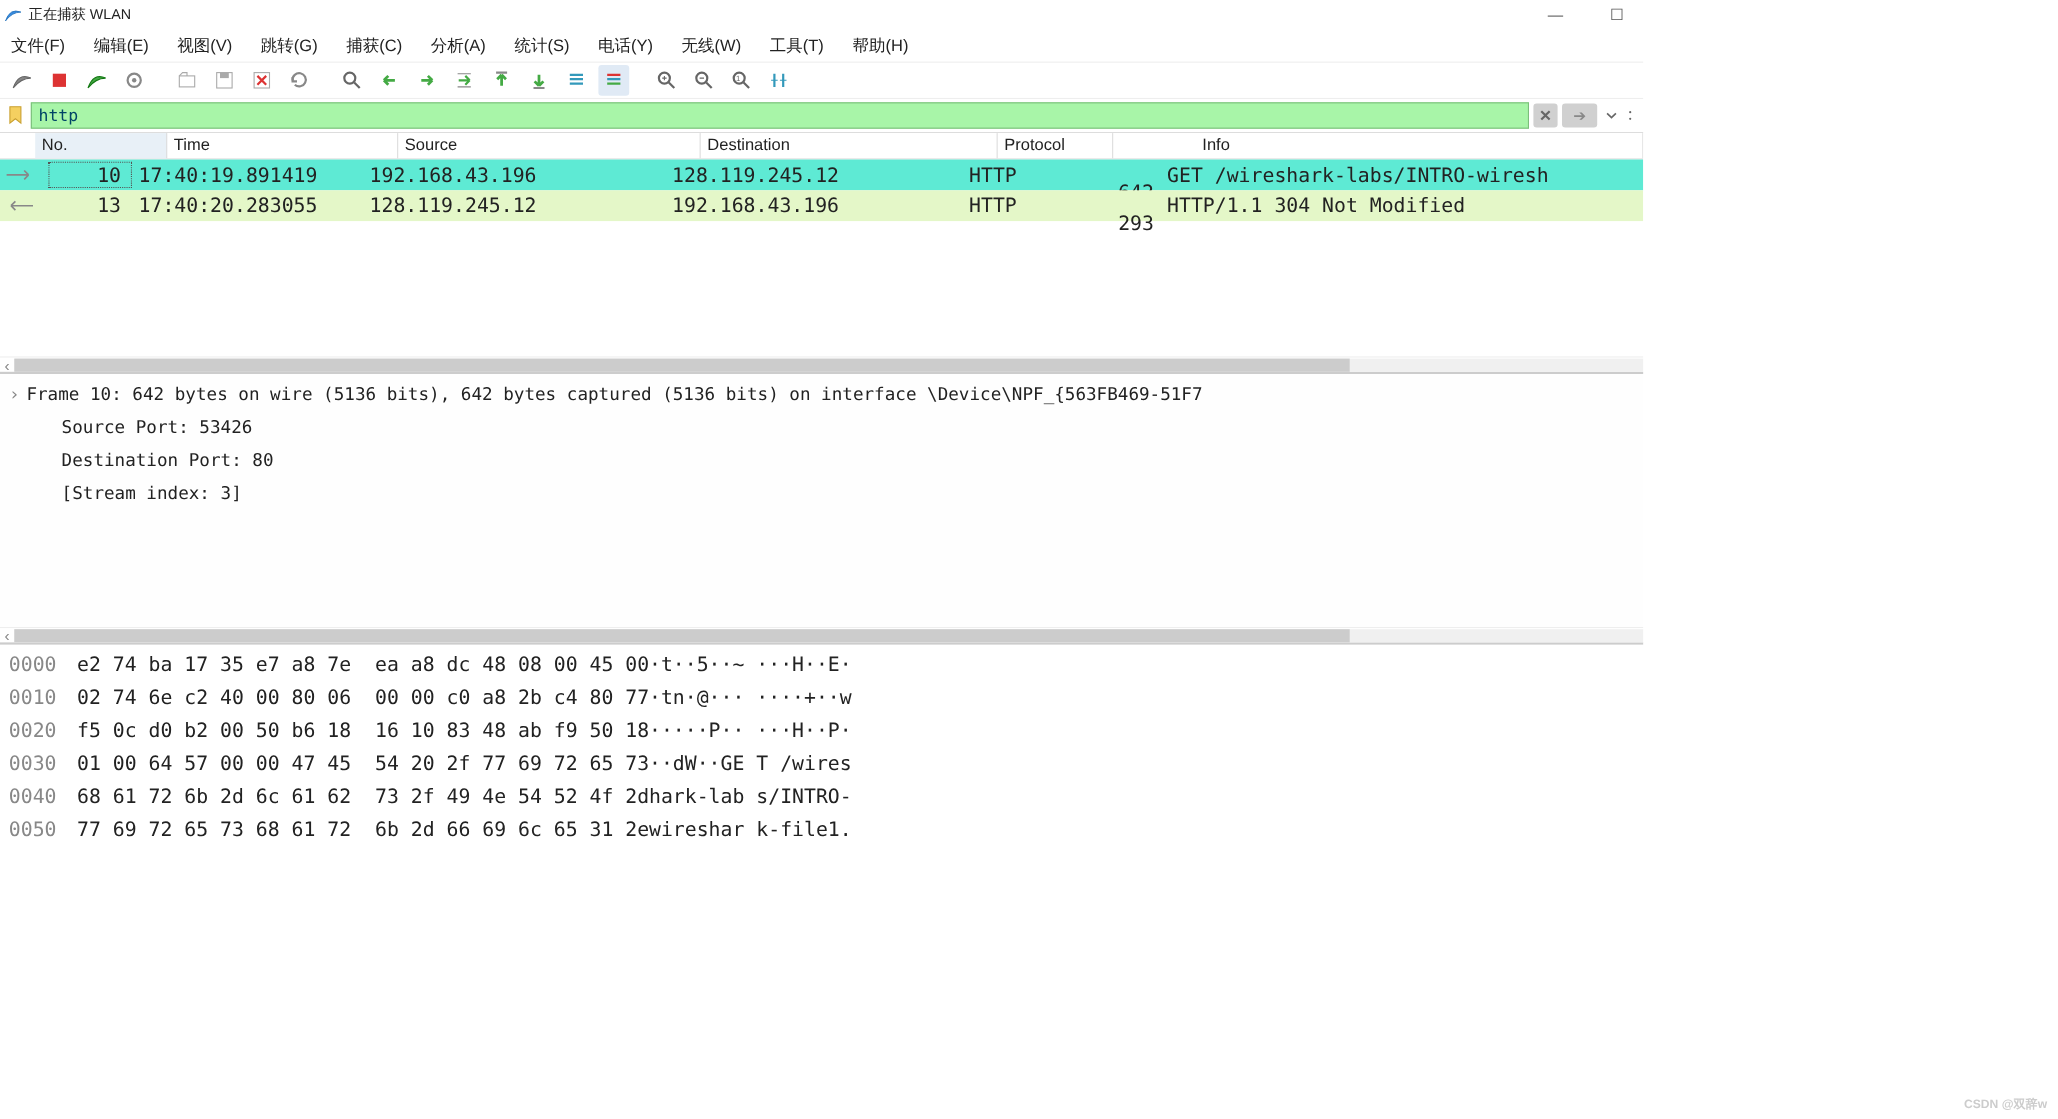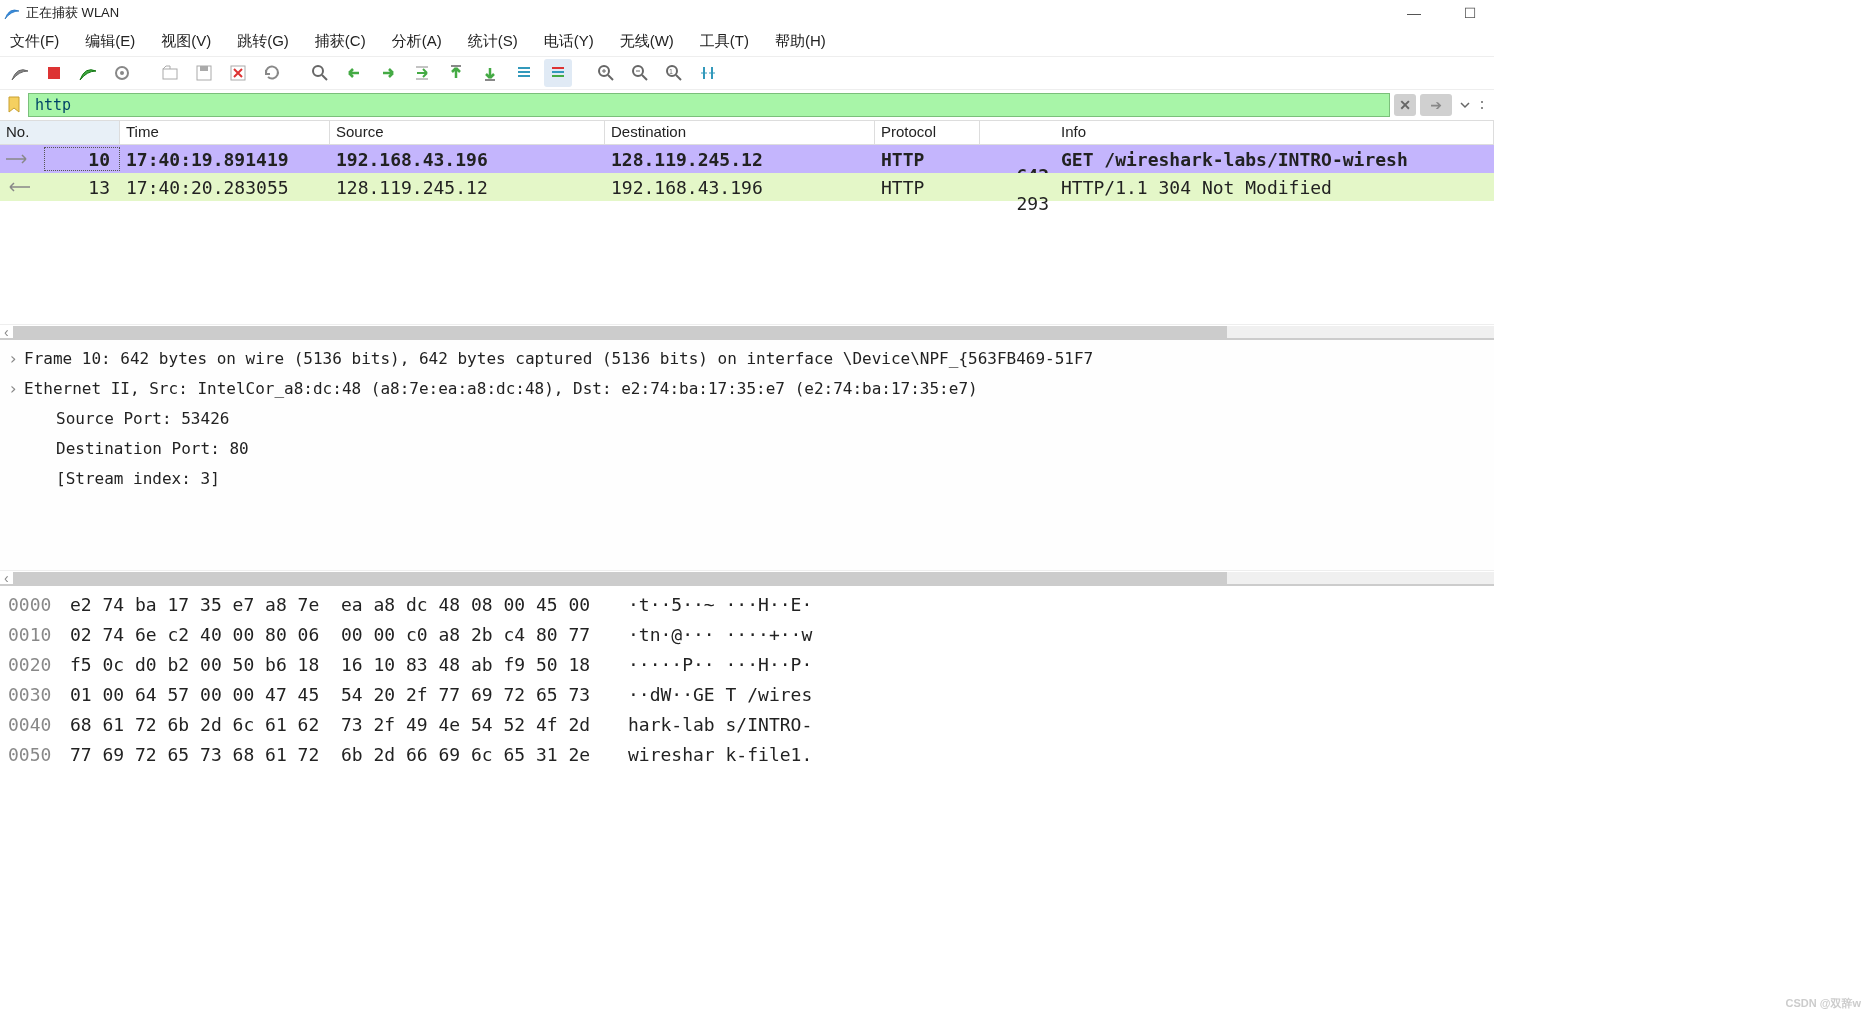--- a/index.html
+++ b/index.html
@@ -106,36 +106,37 @@
     height: 204px;
     overflow: hidden;
     position: relative;
   }
   .packet-header {
     display: flex;
     height: 24px;
     background: #fff;
     border-bottom: 1px solid #ddd;
     font-size: 15px;
+    padding-left: 32px;
   }
   .packet-header .col {
     border-right: 1px solid #ddd;
     padding: 2px 6px;
     color: #222;
   }
   .packet-row {
     display: flex;
     height: 28px;
     font-family: "Consolas", monospace;
     font-size: 18px;
     align-items: center;
     position: relative;
   }
   .packet-row .col { padding: 2px 6px; }
-  .row-selected { background: #c4b5fd; font-weight: bold; }
+  .row-selected { background: #5eead4; }
   .row-http { background: #e4f7c8; }
   .col-no { width: 120px; text-align: right; padding-right: 10px !important; }
   .col-time { width: 210px; }
   .col-src  { width: 275px; }
   .col-dst  { width: 270px; }
   .col-proto{ width: 105px; }
   .col-len  { width: 75px; text-align: right; margin-top: 32px; }
   .col-info { flex: 1; white-space: nowrap; overflow: hidden; }
   .packet-header .col-no { background:#e8f0f7; text-align:left; }
   .row-arrow {
@@ -176,21 +177,21 @@
     font-size: 18px;
     padding: 4px 8px;
     line-height: 30px;
     background:#fff;
     height: 188px;
     overflow:hidden;
   }
   .byte-row { white-space: pre; }
   .byte-off { color:#888; display:inline-block; width:62px; }
   .byte-hex { display:inline-block; width:520px; letter-spacing:0; }
-  .byte-ascii { display:inline-block;margin-left:38px; }
+  .byte-ascii { display:inline-block; }
 
   .watermark {
     position: fixed;
     right: 10px; bottom: 6px;
     font-size: 11px;
     color: #ccc;
     font-weight: bold;
   }
 </style>
 </head>
@@ -414,21 +415,20 @@
 
 <div class="hscroll">
   <span class="sch">‹</span>
   <div class="track">
       <div class="thumb" style="left:0; width:82%;"></div>
     </div>
 </div>
 
 <div class="details-pane">
   <div class="tree-row"><span class="tree-caret">›</span><span>Frame 10: 642 bytes on wire (5136 bits), 642 bytes captured (5136 bits) on interface \Device\NPF_{563FB469-51F7</span></div>
-  <div class="tree-row"><span class="tree-caret">›</span><span>Ethernet II, Src: IntelCor_a8:dc:48 (a8:7e:ea:a8:dc:48), Dst: e2:74:ba:17:35:e7 (e2:74:ba:17:35:e7)</span></div>
   <div class="tree-row"><span class="tree-indent" style="width:54px;"></span><span>Source Port: 53426</span></div>
   <div class="tree-row"><span class="tree-indent" style="width:54px;"></span><span>Destination Port: 80</span></div>
   <div class="tree-row"><span class="tree-indent" style="width:54px;"></span><span>[Stream index: 3]</span></div>
 </div>
 
 <div class="hscroll">
   <span class="sch">‹</span>
   <div class="track">
       <div class="thumb" style="left:0; width:82%;"></div>
     </div>

